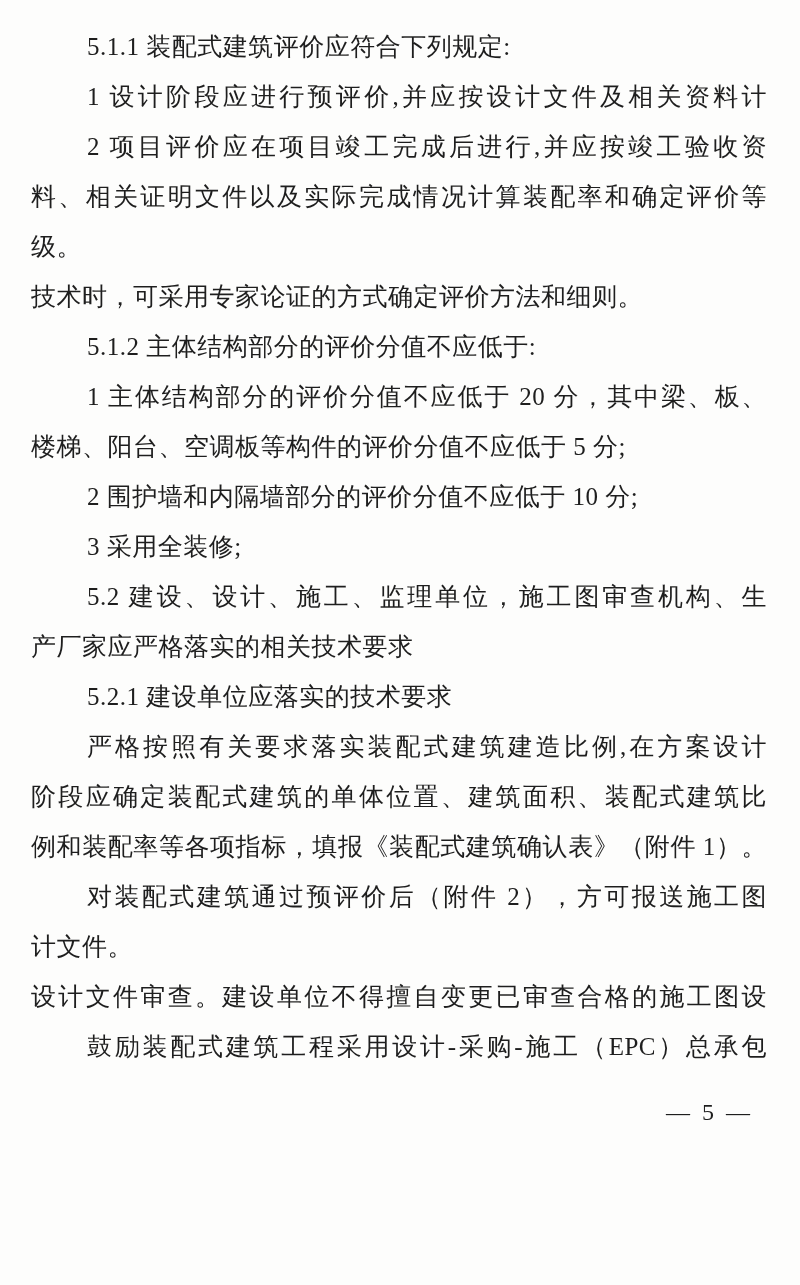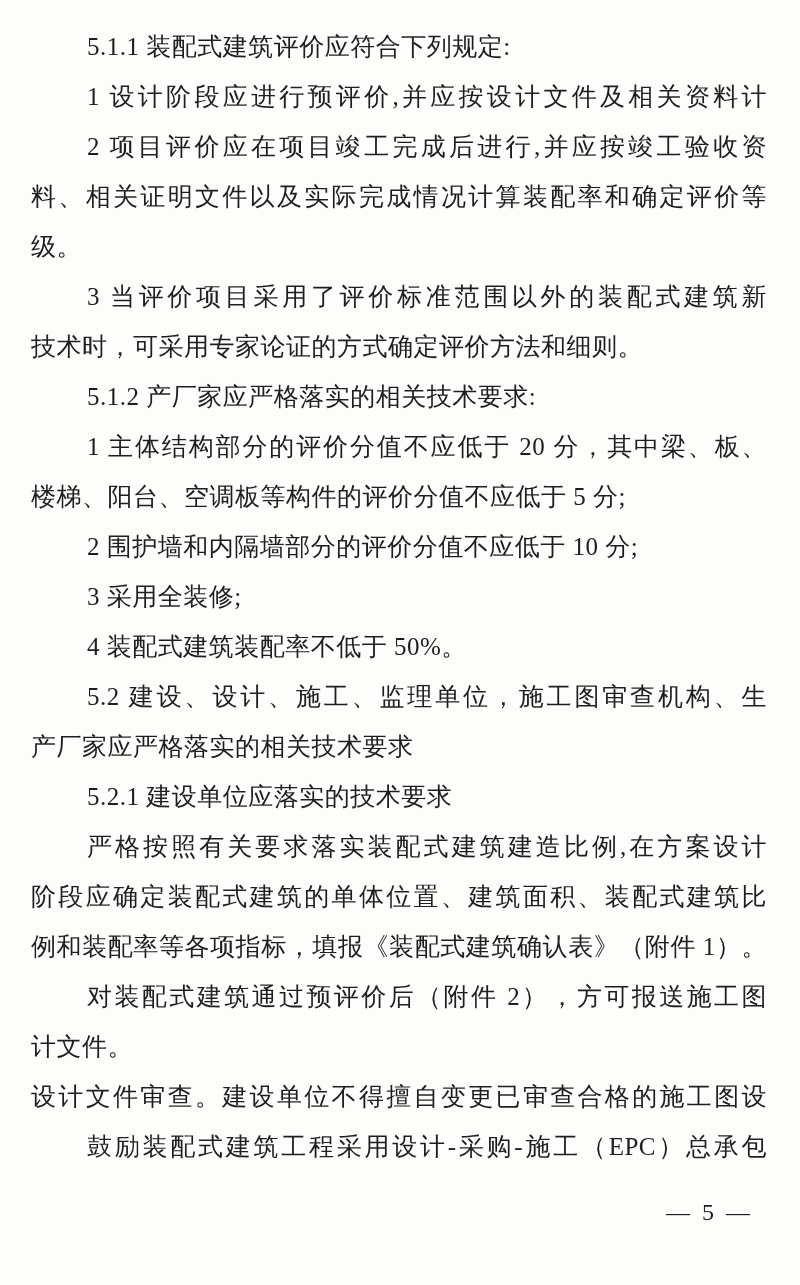--- a/index.html
+++ b/index.html
@@ -58,28 +58,26 @@
 </head>
 <body>
 
 <main class="page">
   <section class="doc-body" id="doc-body">
       <div class="line indent">5.1.1 装配式建筑评价应符合下列规定:</div>
       <div class="line indent justify">1 设计阶段应进行预评价,并应按设计文件及相关资料计</div>
       <div class="line indent justify">2 项目评价应在项目竣工完成后进行,并应按竣工验收资</div>
       <div class="line justify">料、相关证明文件以及实际完成情况计算装配率和确定评价等</div>
       <div class="line">级。</div>
-      <div class="line indent justify">3 当评价项目采用了评价标准范围以外的装配式建筑新</div>
       <div class="line">技术时，可采用专家论证的方式确定评价方法和细则。</div>
-      <div class="line indent">5.1.2 产厂家应严格落实的相关技术要求:</div>
+      <div class="line indent">5.1.2 主体结构部分的评价分值不应低于:</div>
       <div class="line indent justify">1 主体结构部分的评价分值不应低于 20 分，其中梁、板、</div>
       <div class="line">楼梯、阳台、空调板等构件的评价分值不应低于 5 分;</div>
       <div class="line indent">2 围护墙和内隔墙部分的评价分值不应低于 10 分;</div>
       <div class="line indent">3 采用全装修;</div>
-      <div class="line indent">4 装配式建筑装配率不低于 50%。</div>
       <div class="line indent justify">5.2 建设、设计、施工、监理单位，施工图审查机构、生</div>
       <div class="line">产厂家应严格落实的相关技术要求</div>
       <div class="line indent">5.2.1 建设单位应落实的技术要求</div>
       <div class="line indent justify">严格按照有关要求落实装配式建筑建造比例,在方案设计</div>
       <div class="line justify">阶段应确定装配式建筑的单体位置、建筑面积、装配式建筑比</div>
       <div class="line justify">例和装配率等各项指标，填报《装配式建筑确认表》（附件 1）。</div>
       <div class="line indent justify">对装配式建筑通过预评价后（附件 2），方可报送施工图</div>
       <div class="line">计文件。</div>
       <div class="line justify">设计文件审查。建设单位不得擅自变更已审查合格的施工图设</div>
       <div class="line indent justify">鼓励装配式建筑工程采用设计-采购-施工（EPC）总承包</div>

